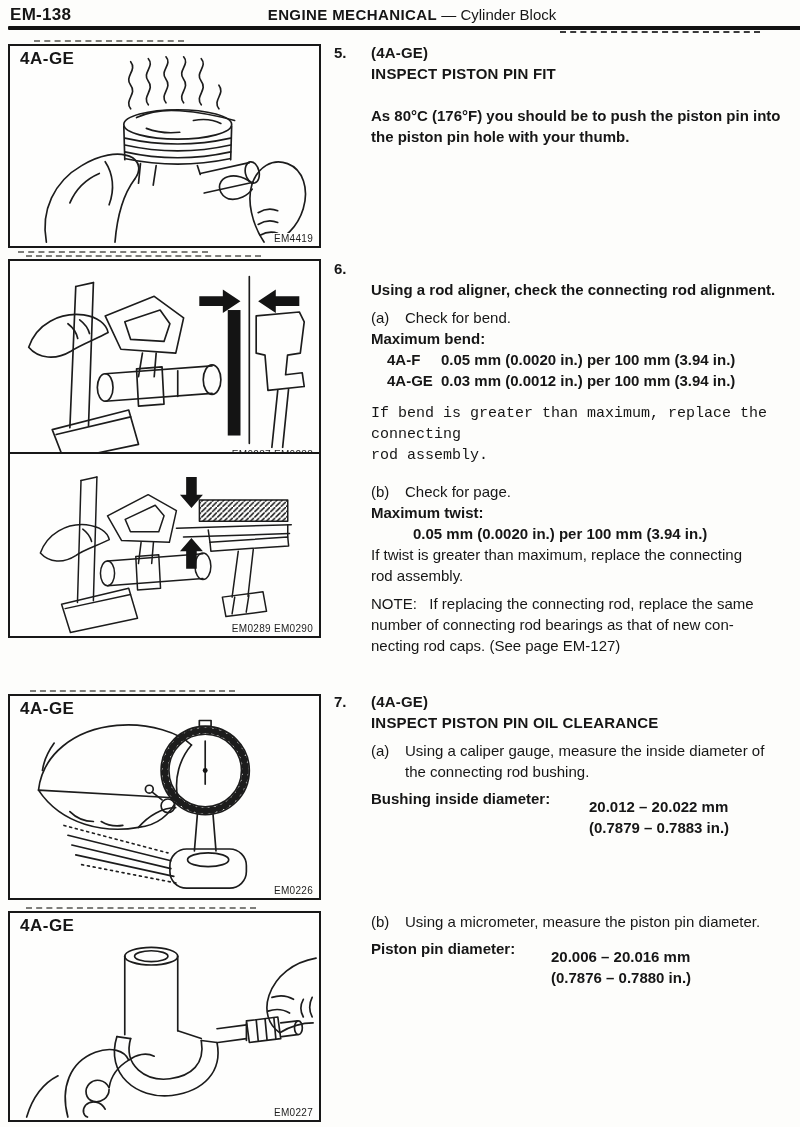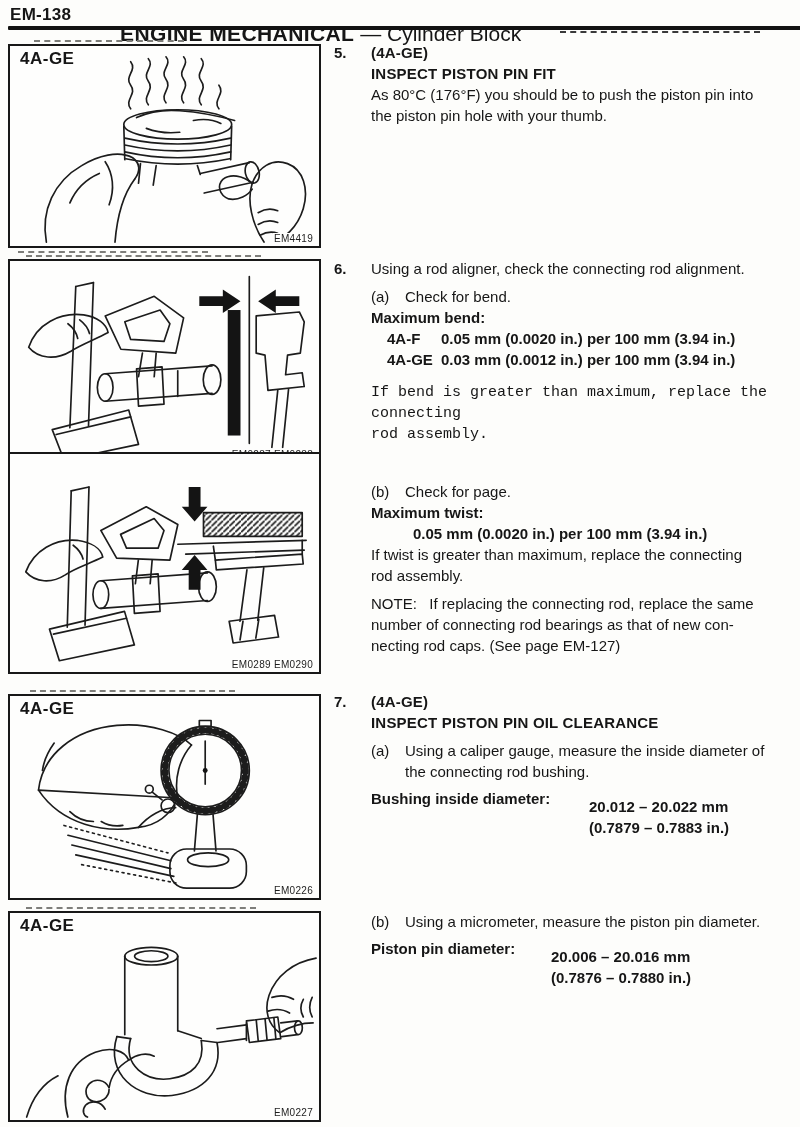--- a/index.html
+++ b/index.html
@@ -4,40 +4,40 @@
 <style>
   html,body{margin:0;padding:0;background:#e8e8e6;}
   .page{
     position:relative;width:800px;height:1127px;background:#fdfdfb;
     font-family:"Liberation Sans",sans-serif;color:#161616;overflow:hidden;
     margin:0 auto;
     padding-left:24px;
   }
   
   .hdr-left{position:absolute;left:10px;top:5px;font-size:17px;font-weight:700;letter-spacing:.3px;}
-  .hdr-center{position:absolute;left:120px;right:120px;top:6px;font-size:21px;white-space:nowrap;margin-top:16px;}
+  .hdr-center{position:absolute;left:120px;right:120px;top:6px;text-align:center;font-size:15px;white-space:nowrap;}
   .hdr-center .b{font-weight:700;letter-spacing:.4px;}
   .hdr-rule{position:absolute;left:8px;right:16px;top:26px;height:4px;background:#121212;border-radius:1px;}
   .hdr-rule2{position:absolute;left:560px;width:200px;top:31px;border-top:2px dashed #3a3a3a;}
   
   .fig{position:absolute;left:8px;width:313px;border:2.5px solid #181818;background:#fefefd;box-sizing:border-box;}
   .fig svg{display:block;width:100%;height:100%;}
   .fig-badge{position:absolute;top:3px;left:8px;font-size:17px;font-weight:700;letter-spacing:.5px;background:#fefefd;padding:0 2px;}
   .fig-code{position:absolute;bottom:2px;right:5px;font-size:10px;letter-spacing:.3px;color:#1d1d1d;background:#fefefd;padding:0 1px;}
   
   .dash{position:absolute;border-top:2px dashed #7e7e7a;height:0;}
   .edge-line{position:absolute;right:5px;top:0;height:100%;border-left:2.5px dashed #3c3c3c;opacity:.75;}
   
   .sec{position:absolute;left:334px;width:464px;font-size:15px;line-height:21px;}
   .row{display:flex;align-items:flex-start;}
   .num{width:37px;font-weight:700;flex:none;}
   .content{flex:1;min-width:0;}
   .tag{font-weight:700;letter-spacing:.2px;}
   .title{font-weight:700;letter-spacing:.2px;}
-  .para{margin-top:0;white-space:pre-wrap;}
+  .para{margin-top:21px;white-space:pre-wrap;font-weight:bold;}
   .step{display:flex;margin-top:7px;}
   .step .mk{width:34px;flex:none;}
   .step .tx{flex:1;white-space:pre-wrap;}
   .speclabel{font-weight:700;margin-top:0;}
   .specrow{display:flex;font-weight:700;padding-left:16px;}
   .specrow .model{width:54px;flex:none;}
   .specrow .val{flex:1;}
   .indentval{font-weight:700;padding-left:42px;}
   .kv{display:flex;margin-top:6px;font-weight:700;}
   .kv .k{flex:none;}
@@ -133,21 +133,21 @@
         <polygon fill="#141414" stroke="none" points="192,36 216,36 216,29 234,41 216,53 216,46 192,46"></polygon>
         <polygon fill="#141414" stroke="none" points="294,36 270,36 270,29 252,41 270,53 270,46 294,46"></polygon>
         <path d="M250,56 L294,52 L299,62 L295,94 L282,96 L280,116 L297,114 L299,128 L262,132 L259,96 L250,94 Z"></path>
         <path d="M272,132 L266,190"></path>
           <path d="M283,131 L277,190"></path>
       </g>
     </svg>
     <span class="fig-code">EM0287 EM0288</span>
   </div>
 
-  <div class="fig" style="top:452px;height:222px;">
+  <div class="fig" style="top:452px;height:186px;">
     <svg viewBox="0 0 313 206">
       <defs>
         <pattern id="h3" patternUnits="userSpaceOnUse" width="6" height="6">
           <path d="M0,6 L6,0" stroke="#141414" stroke-width="1.6"></path>
         </pattern>
       </defs>
       <g stroke="#1c1c1c" fill="none" stroke-width="1.7" stroke-linecap="round" stroke-linejoin="round">
         <path d="M62,30 L58,168"></path>
           <path d="M80,26 L76,166"></path>
           <path d="M62,30 L80,26"></path>

